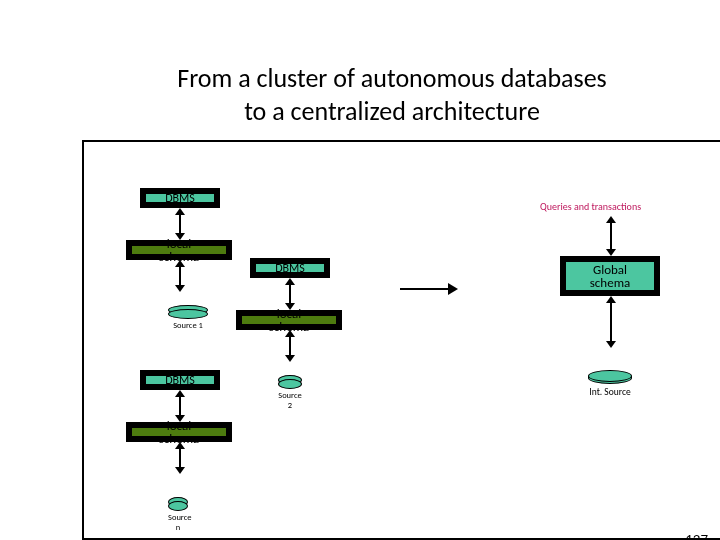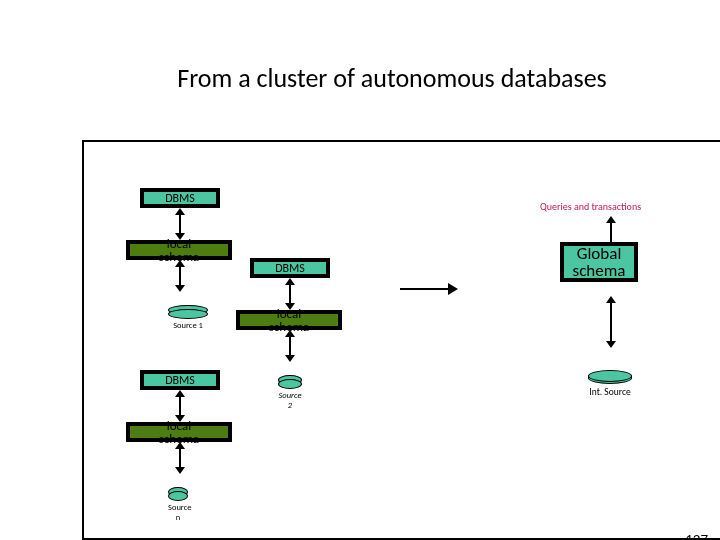--- a/index.html
+++ b/index.html
@@ -22,21 +22,21 @@
     position: absolute;
     left: 34px;
     top: 92px;
     width: 652px;
     height: 400px;
     border: 2px solid #000;
     background: #fff;
   }
   .box {
     position: absolute;
-    border: 4px solid #000000;
+    border: 6px solid #000000;
     background: #4CC6A0;
     text-align: center;
     display: flex;
     align-items: center;
     justify-content: center;
     font-size: 12px;
     line-height: 1;
     padding: 0 0;
     color: #000;
   }
@@ -108,20 +108,21 @@
     bottom: 8px;
     font-size: 15px;
     color: #000;
   }
 </style>
 </head>
 <body>
 
 <div class="title">
   <span>From a cluster of autonomous databases</span><br>
+  <span>to a centralized architecture</span>
 </div>
 
 <div class="frame">
 
   <div class="box" style="left:40px; top:30px; width:80px; height:20px;">
     <span>DBMS</span>
   </div>
   <div class="dblarrow-v" style="left:79px; top:56px; height:20px;"></div>
   <div class="box white" style="left:26px; top:82px; width:106px; height:20px; font-size:13px;">
     <span>local schema</span>
@@ -135,47 +136,47 @@
   </div>
 
   <div class="box" style="left:150px; top:100px; width:80px; height:20px;">
     <span>DBMS</span>
   </div>
   <div class="dblarrow-v" style="left:189px; top:126px; height:20px;"></div>
   <div class="box white" style="left:136px; top:152px; width:106px; height:20px; font-size:13px;">
     <span>local schema</span>
   </div>
   <div class="dblarrow-v" style="left:189px; top:178px; height:20px;"></div>
-  <div class="cyl" style="left:162px; top:210px; width:56px; height:28px;font-style:italic;">
+  <div class="cyl" style="left:162px; top:210px; width:56px; height:28px;">
     <div class="top" style="top:-5px;"></div>
     <div class="body" style="top:0; bottom:0;"></div>
     <div class="bot" style="bottom:-5px;"></div>
     <div class="label" style="top:6px;">Source 2</div>
   </div>
 
   <div class="box" style="left:40px; top:212px; width:80px; height:20px;">
     <span>DBMS</span>
   </div>
   <div class="dblarrow-v" style="left:79px; top:238px; height:20px;"></div>
   <div class="box white" style="left:26px; top:264px; width:106px; height:20px; font-size:13px;">
     <span>local schema</span>
   </div>
   <div class="dblarrow-v" style="left:79px; top:290px; height:20px;"></div>
-  <div class="cyl" style="left:52px; top:322px; width:52px; height:28px;text-decoration:underline;">
+  <div class="cyl" style="left:52px; top:332px; width:52px; height:28px;text-decoration:underline;">
     <div class="top" style="top:-5px;"></div>
     <div class="body" style="top:0; bottom:0;"></div>
     <div class="bot" style="bottom:-5px;"></div>
     <div class="label" style="top:6px;">Source n</div>
   </div>
 
   <div class="harrow" style="left:300px; top:130px; width:50px;"></div>
 
   <div class="text" style="left:440px; top:42px;">Queries and transactions</div>
   <div class="dblarrow-v" style="left:510px; top:64px; height:28px;"></div>
-  <div class="box" style="left:460px; top:84px; width:78px; height:40px; font-size:17px;">
+  <div class="box" style="left:460px; top:98px; width:100px; height:40px; font-size:13px;">
     <span>Global schema</span>
   </div>
   <div class="dblarrow-v" style="left:510px; top:144px; height:40px;"></div>
   <div class="cyl" style="left:472px; top:202px; width:76px; height:34px;padding-left:16px;">
     <div class="top" style="top:-6px; height:12px;"></div>
     <div class="body" style="top:0; bottom:0;"></div>
     <div class="bot" style="bottom:-6px; height:12px;"></div>
     <div class="label" style="top:10px; font-size:9.5px;">Int. Source</div>
   </div>
 

